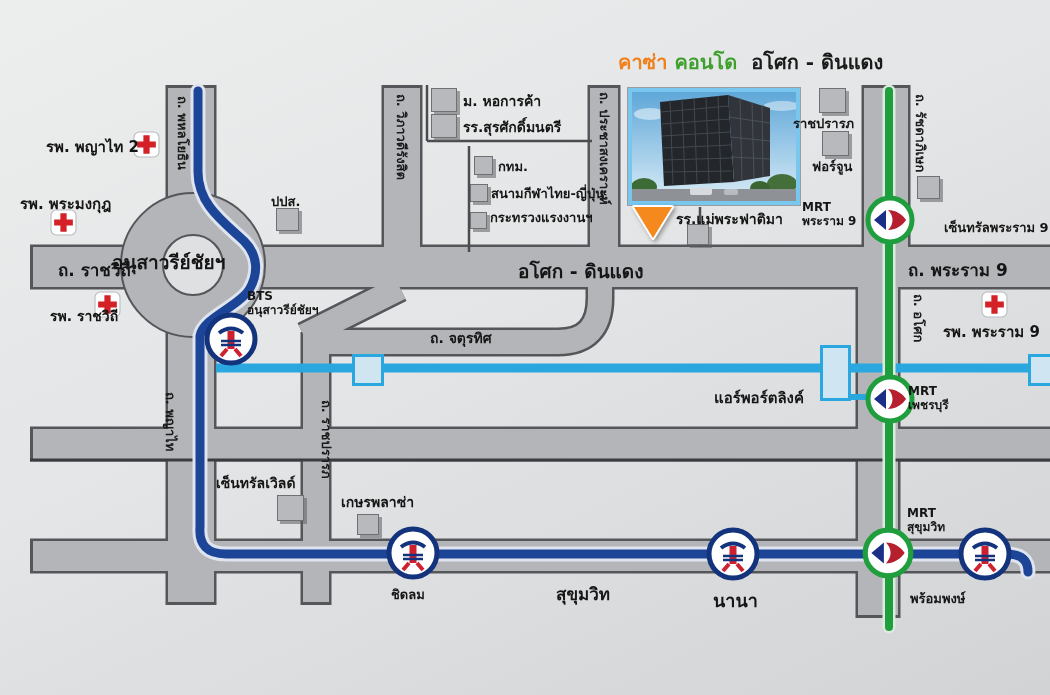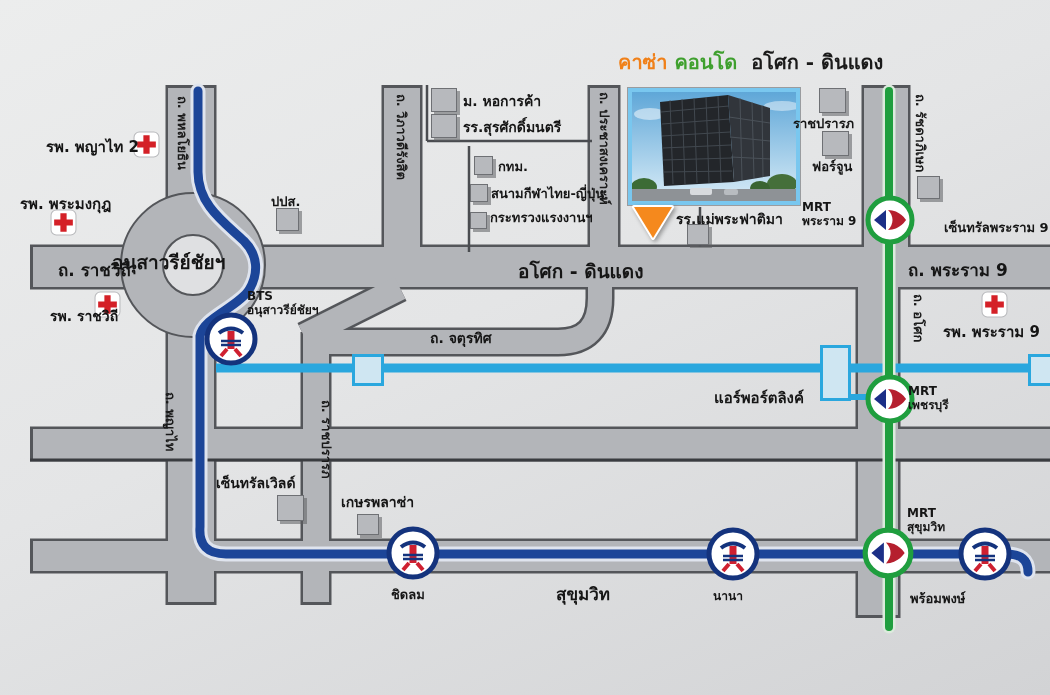--- a/index.html
+++ b/index.html
@@ -292,16 +292,16 @@
   </div>
   <div class="lbl cc" style="left:908px;top:385px;width:62px;font-size:12px;">
     <span>MRT</span><br>
     <span>เพชรบุรี</span>
   </div>
   <div class="lbl cc" style="left:907px;top:507px;width:62px;font-size:12px;">
     <span>MRT</span><br>
     <span>สุขุมวิท</span>
   </div>
   <div class="lbl" style="left:391px;top:584px;font-size:13px;">ชิดลม</div>
-  <div class="lbl" style="left:713px;top:586px;font-size:12px;">นานา</div>
+  <div class="lbl" style="left:713px;top:586px;font-size:18px;">นานา</div>
   <div class="lbl" style="left:910px;top:588px;font-size:13px;">พร้อมพงษ์</div>
 
 </div>
 
 </body></html>

